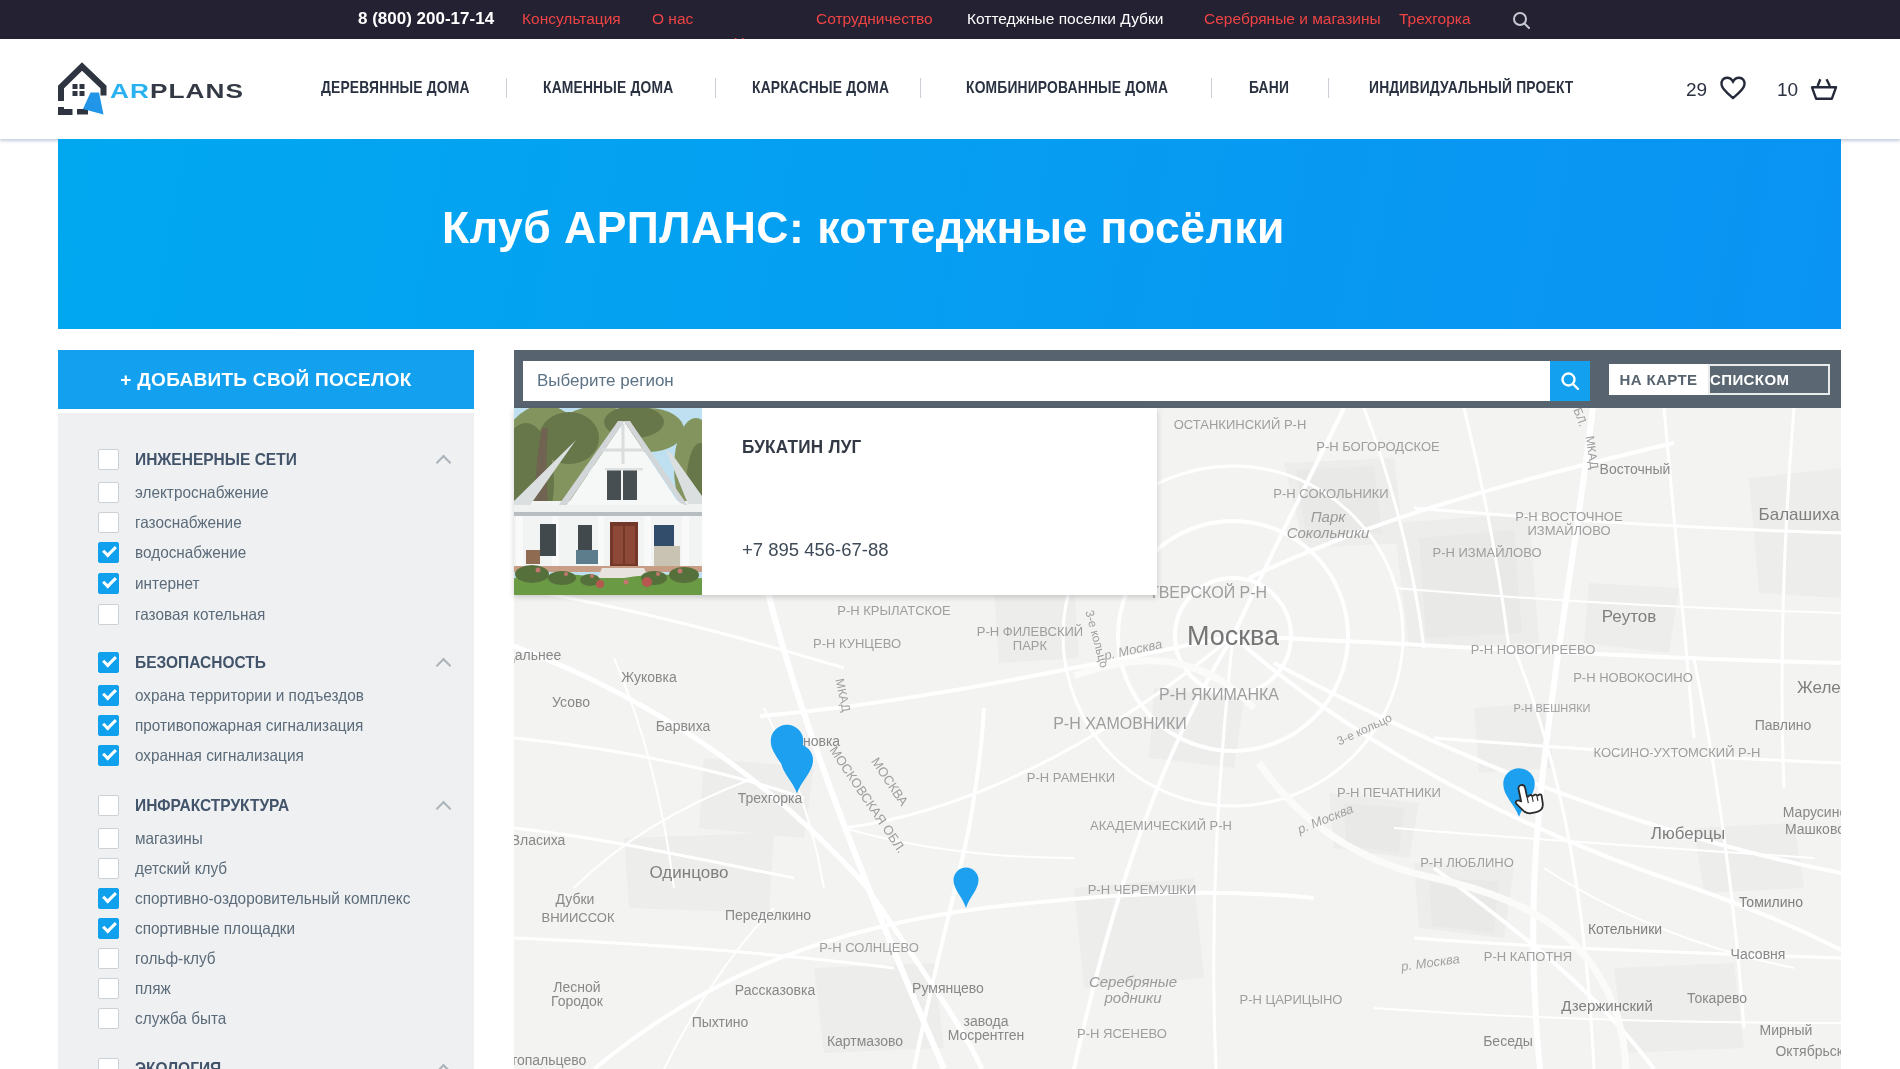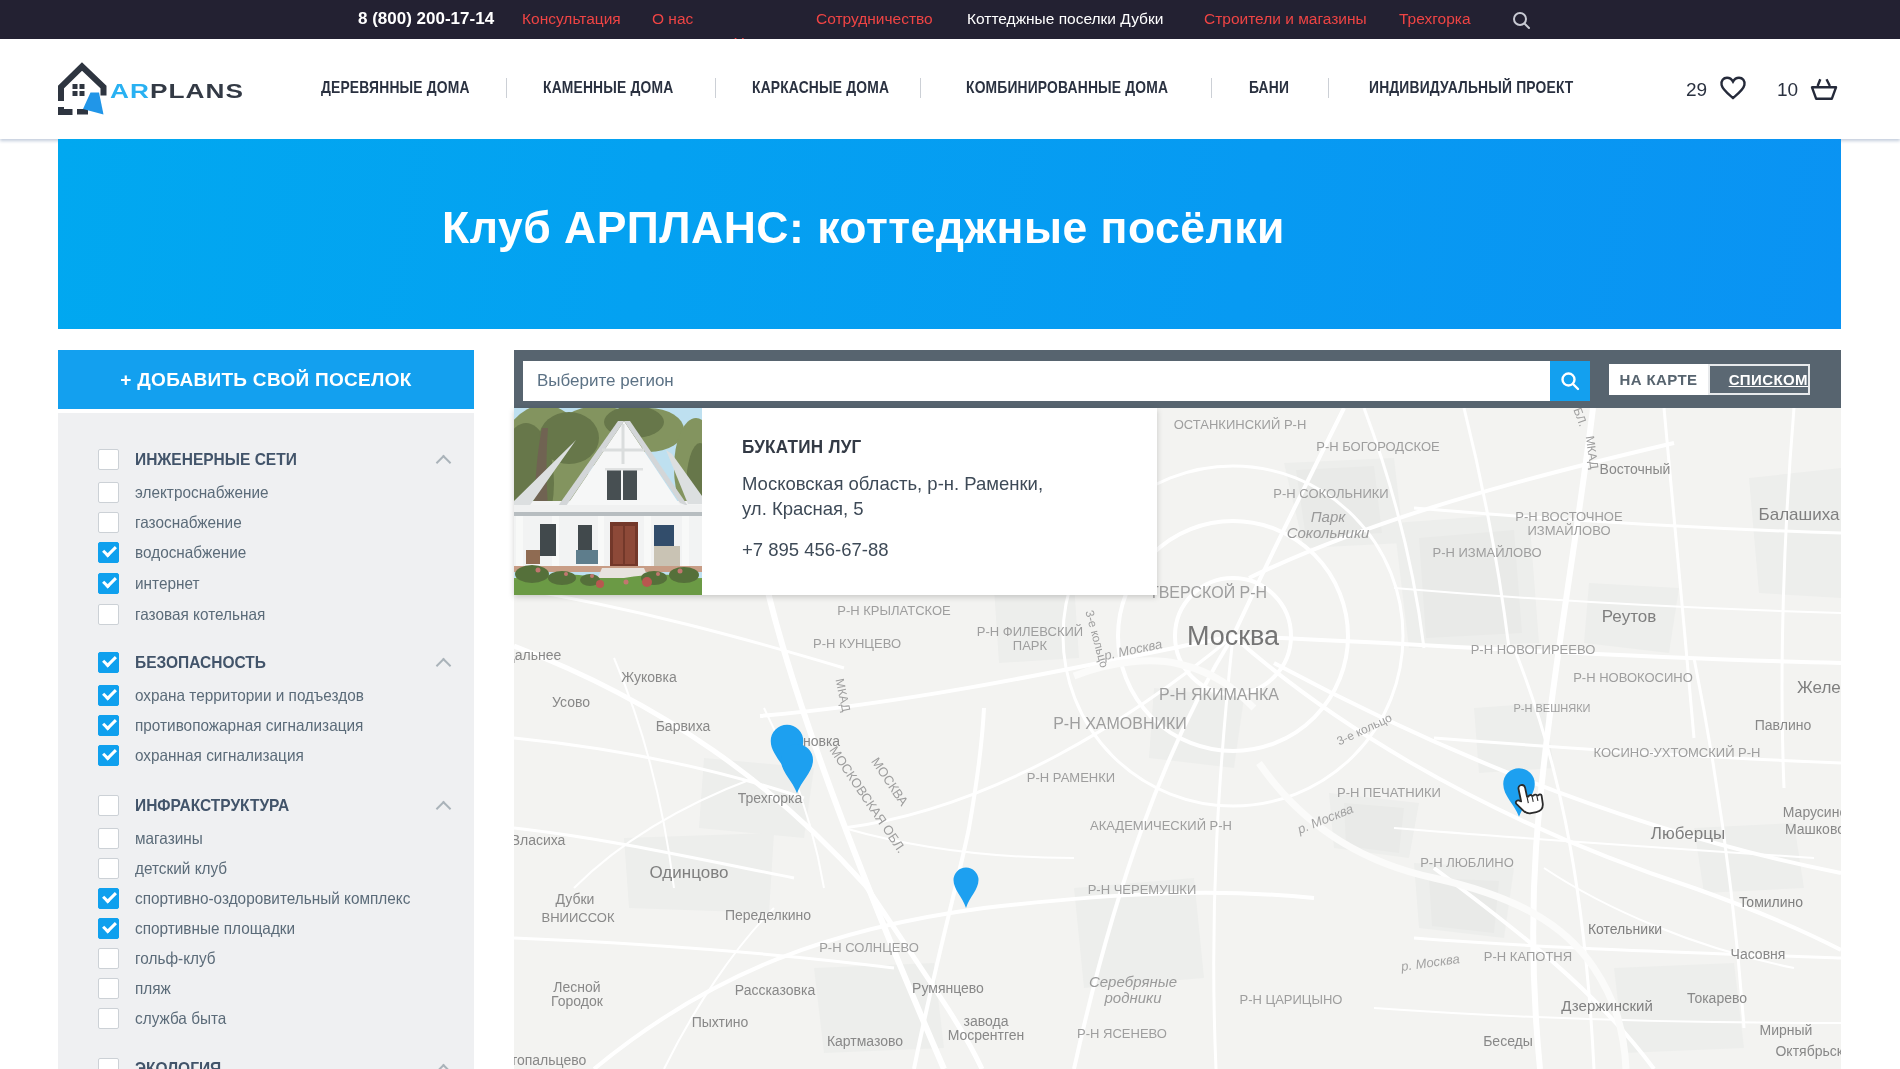--- a/index.html
+++ b/index.html
@@ -44,23 +44,23 @@
     border-left:2px solid #aab3ba; border-top:2px solid #aab3ba; transform:rotate(45deg); }
 
   
   #toolbar { position:absolute; left:514px; top:350px; width:1327px; height:58px; background:#57646f; }
   #region { position:absolute; left:9px; top:11px; width:1027px; height:40px; background:#fff;
     font-size:17px; color:#5c7285; line-height:40px; padding-left:14px; }
   #searchbtn { position:absolute; left:1036px; top:11px; width:40px; height:40px; background:#13a0ef; }
   #toggl { position:absolute; left:1095px; top:14px; width:201px; height:31px; }
   #onmap { position:absolute; left:0; top:0; width:99px; height:31px; background:#fff; color:#57646f;
     font-size:15px; font-weight:bold; text-align:center; line-height:31px; letter-spacing:.4px; }
-  #aslist { position:absolute; left:99px; top:0; width:102px; height:31px; background:#5b6873;
-    border:2px solid #e8eaec; color:#fff; font-size:15px; font-weight:bold; text-align:right;
-    line-height:27px; letter-spacing:.4px;text-decoration:underline; }
+  #aslist { position:absolute; left:99px; top:0; width:122px; height:31px; background:#5b6873;
+    border:2px solid #e8eaec; color:#fff; font-size:15px; font-weight:bold; text-align:left;
+    line-height:27px; letter-spacing:.4px; }
 
   
   #map { position:absolute; left:514px; top:408px; width:1327px; height:661px; background:#f3f3f1; }
 
   
   #card { position:absolute; left:514px; top:408px; width:643px; height:187px; background:#fff;
     box-shadow:0 2px 6px rgba(0,0,0,.18); }
   #photo { position:absolute; left:0; top:0; width:188px; height:187px; overflow:hidden; }
   #card h3 { position:absolute; left:228px; top:28px; font-size:19px; font-weight:bold; color:#333a45;
     transform:scale(.9,1); transform-origin:0 0; letter-spacing:.3px; }
@@ -70,21 +70,21 @@
 </head>
 <body>
 
 <div id="topbar">
   <div class="phone">8 (800) 200-17-14</div>
   <div class="lnk" style="left:522px;">Консультация</div>
   <div class="lnk" style="left:652px;">О нас</div>
   <div class="lnk" style="left:734px;margin-top:24px;">Услуги+</div>
   <div class="lnk" style="left:816px;">Сотрудничество</div>
   <div class="lnk active" style="left:967px;">Коттеджные поселки Дубки</div>
-  <div class="lnk" style="left:1204px;">Строители и магазины</div>
+  <div class="lnk" style="left:1204px;">Серебряные и магазины</div>
   <div class="lnk" style="left:1399px;">Трехгорка</div>
   <svg class="abs" style="left:1512px;top:11px;" width="19" height="19" viewBox="0 0 19 19">
     <circle cx="8" cy="8" r="6" fill="none" stroke="#c8cad3" stroke-width="2"></circle>
     <line x1="12.5" y1="12.5" x2="17" y2="17" stroke="#c8cad3" stroke-width="2" stroke-linecap="round"></line>
   </svg>
 </div>
 
 <div id="header">
   <svg class="abs" style="left:57px;top:22px;" width="190" height="55" viewBox="0 0 190 55">
     <g stroke="#2e3540" stroke-width="6" fill="none">
@@ -459,15 +459,14 @@
         <circle cx="78" cy="168" r="2"></circle>
           <circle cx="112" cy="174" r="2.5"></circle>
         <circle cx="144" cy="166" r="2"></circle>
           <circle cx="166" cy="163" r="2.5"></circle>
       </g>
       <circle cx="133" cy="174" r="5" fill="#b8574f"></circle>
       <circle cx="86" cy="176" r="4" fill="#b8574f"></circle>
     </svg>
   </div>
   <h3>БУКАТИН ЛУГ</h3>
-  <div class="adr">Московская область, р-н. Раменки,<br>ул. Красная, 5</div>
   <div class="tel">+7 895 456-67-88</div>
 </div>
 
 </body></html>

